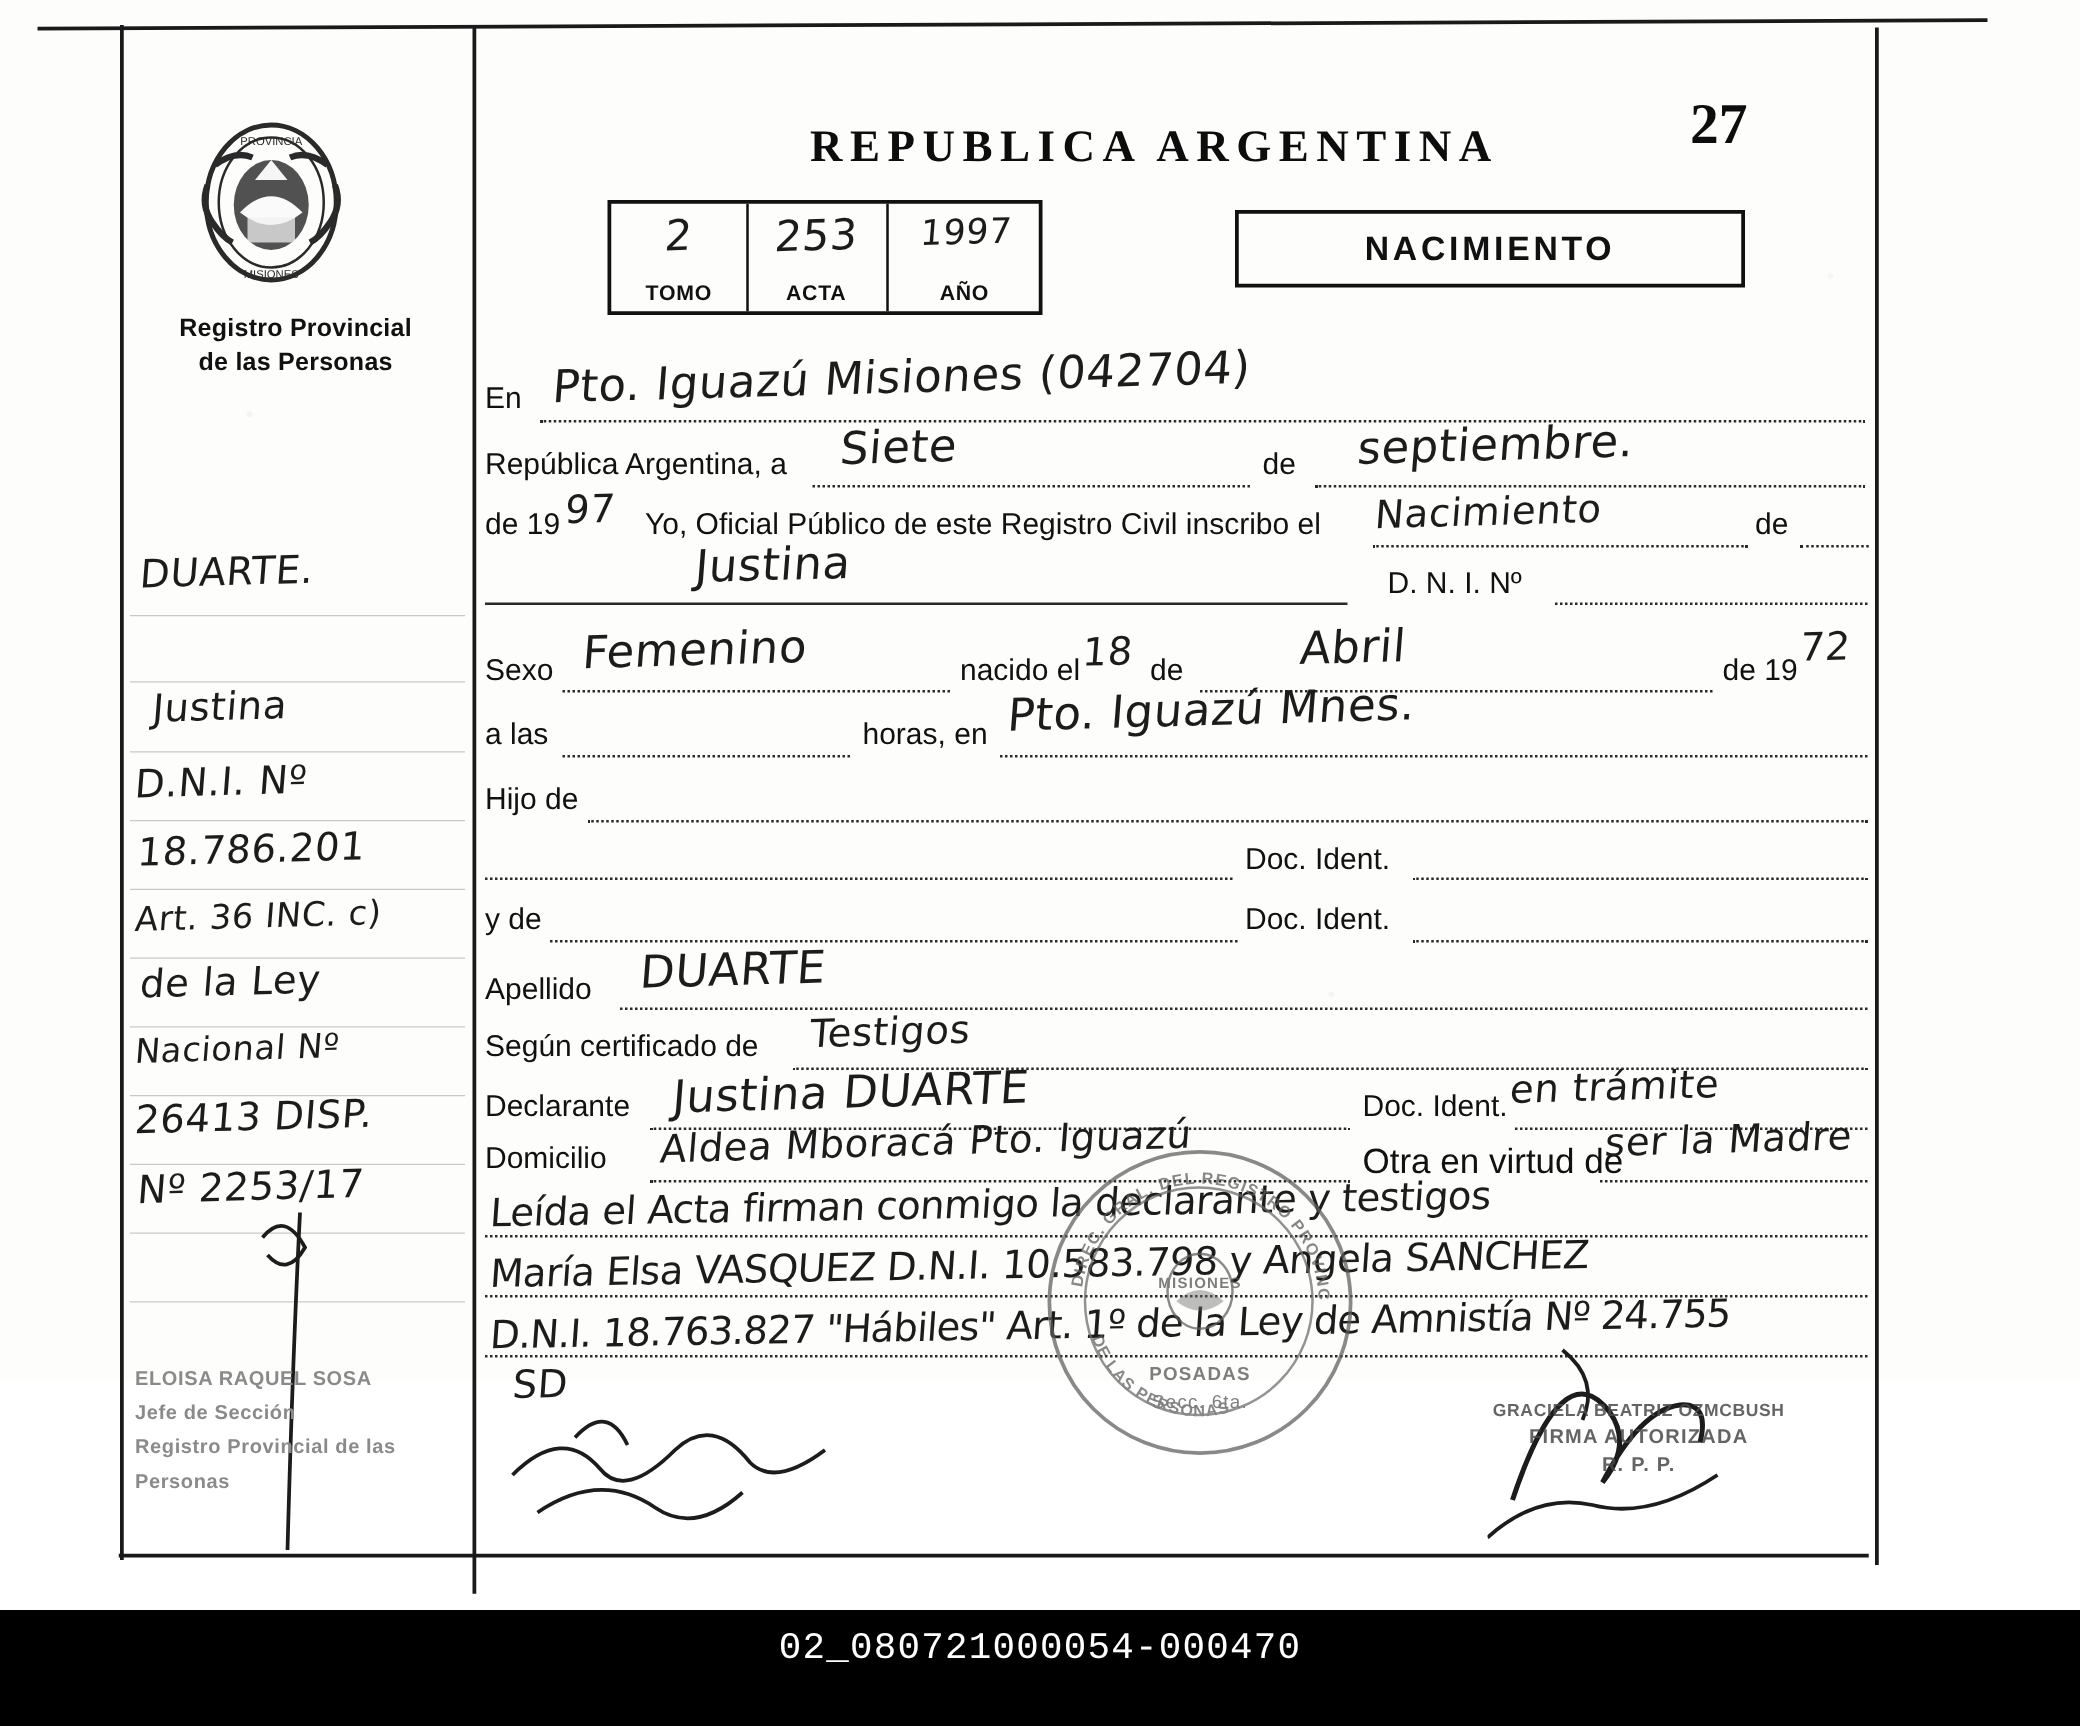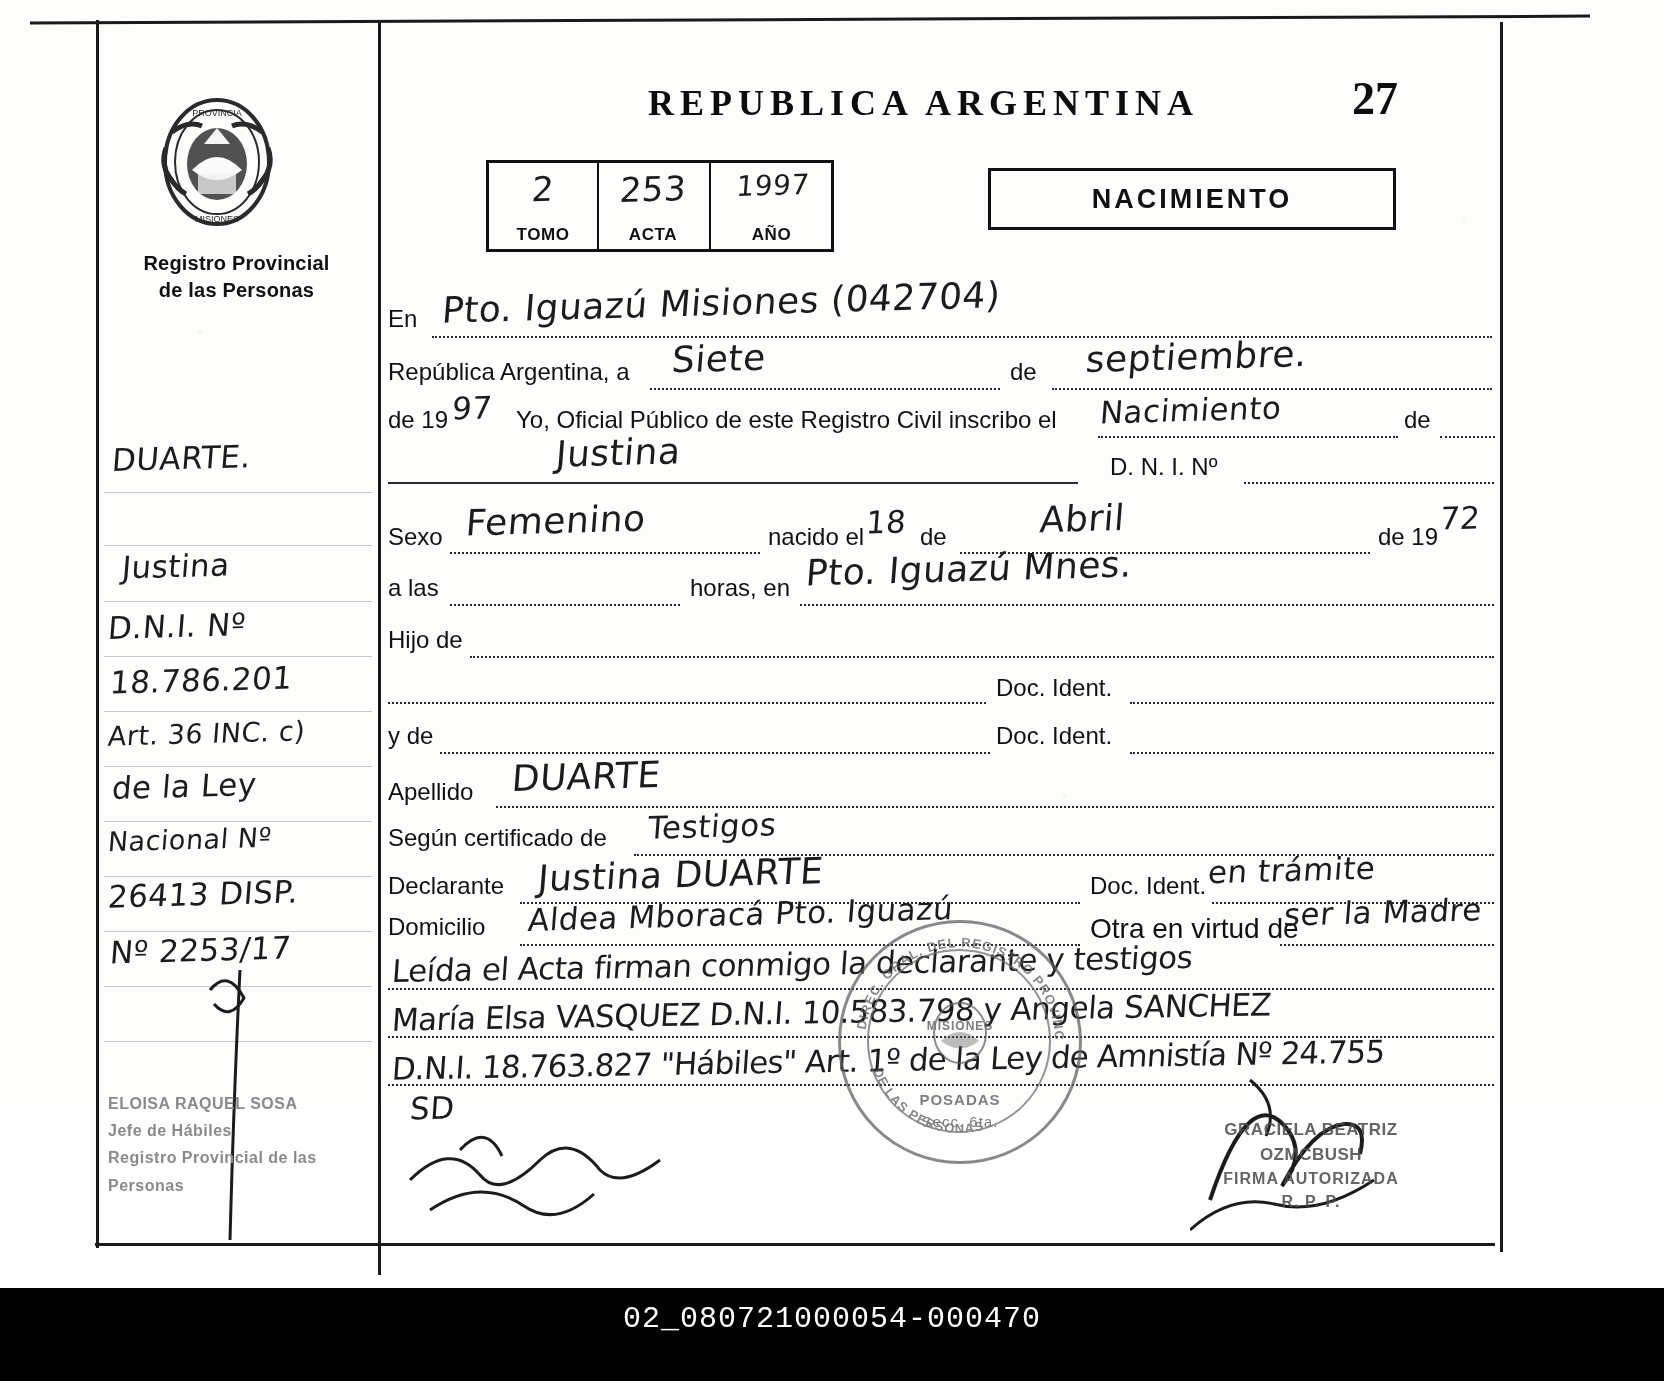--- a/index.html
+++ b/index.html
@@ -103,21 +103,21 @@
 
   
   .printed {
     position: absolute;
     font-family: "Liberation Sans", sans-serif;
     color: #111;
     white-space: nowrap;
   }
   .title-main {
     position: absolute;
-    left: 648px; top: 82px;
+    left: 648px; top: 96px;
     font-family: "Liberation Serif", serif;
     font-weight: bold;
     font-size: 36px;
     letter-spacing: 6px;
     color: #0d0d0d;
   }
   .page-number {
     position: absolute;
     left: 1352px; top: 72px;
     font-family: "Liberation Serif", serif;
@@ -220,21 +220,21 @@
     text-align: center;
     color: #4a4a4a;
     font-family: "Liberation Sans", sans-serif;
     font-weight: bold;
     font-size: 16px;
     line-height: 1.45;
     letter-spacing: 1px;
     opacity: 0.85;
   }
   .firma-name {
-    font-size: 17px;
+    font-size: 14px;
     letter-spacing: 0.5px;
     filter: blur(0.4px);
   }
 
   
   .left-stamp {
     position: absolute;
     left: 108px; top: 1090px;
     width: 250px;
     color: #8a8a8a;
@@ -326,21 +326,21 @@
   <div class="hand h-lg slant" style="position:absolute;left:108px;top:876px;">26413 DISP.</div>
   <div class="hand h-lg slant" style="position:absolute;left:110px;top:932px;">Nº 2253/17</div>
 
   <svg style="position:absolute;left:180px;top:960px;" width="120" height="300">
     <path d="M60 10 q-6 120 -10 270" stroke="#1c1c1c" stroke-width="3" fill="none"></path>
     <path d="M30 30 q18 -22 34 8 q-14 24 -30 6" stroke="#1c1c1c" stroke-width="3" fill="none"></path>
   </svg>
 
   <div class="left-stamp">
     <div>ELOISA RAQUEL SOSA</div>
-    <div>Jefe de Hábiles</div>
+    <div>Jefe de Sección</div>
     <div>Registro Provincial de las Personas</div>
   </div>
 
   <div class="title-main">REPUBLICA ARGENTINA</div>
   <div class="page-number">27</div>
 
   <div class="tabox">
     <div class="vline" style="left:108px"></div>
     <div class="vline" style="left:220px"></div>
     <div class="lbl" style="left:0; width:108px;">TOMO</div>

